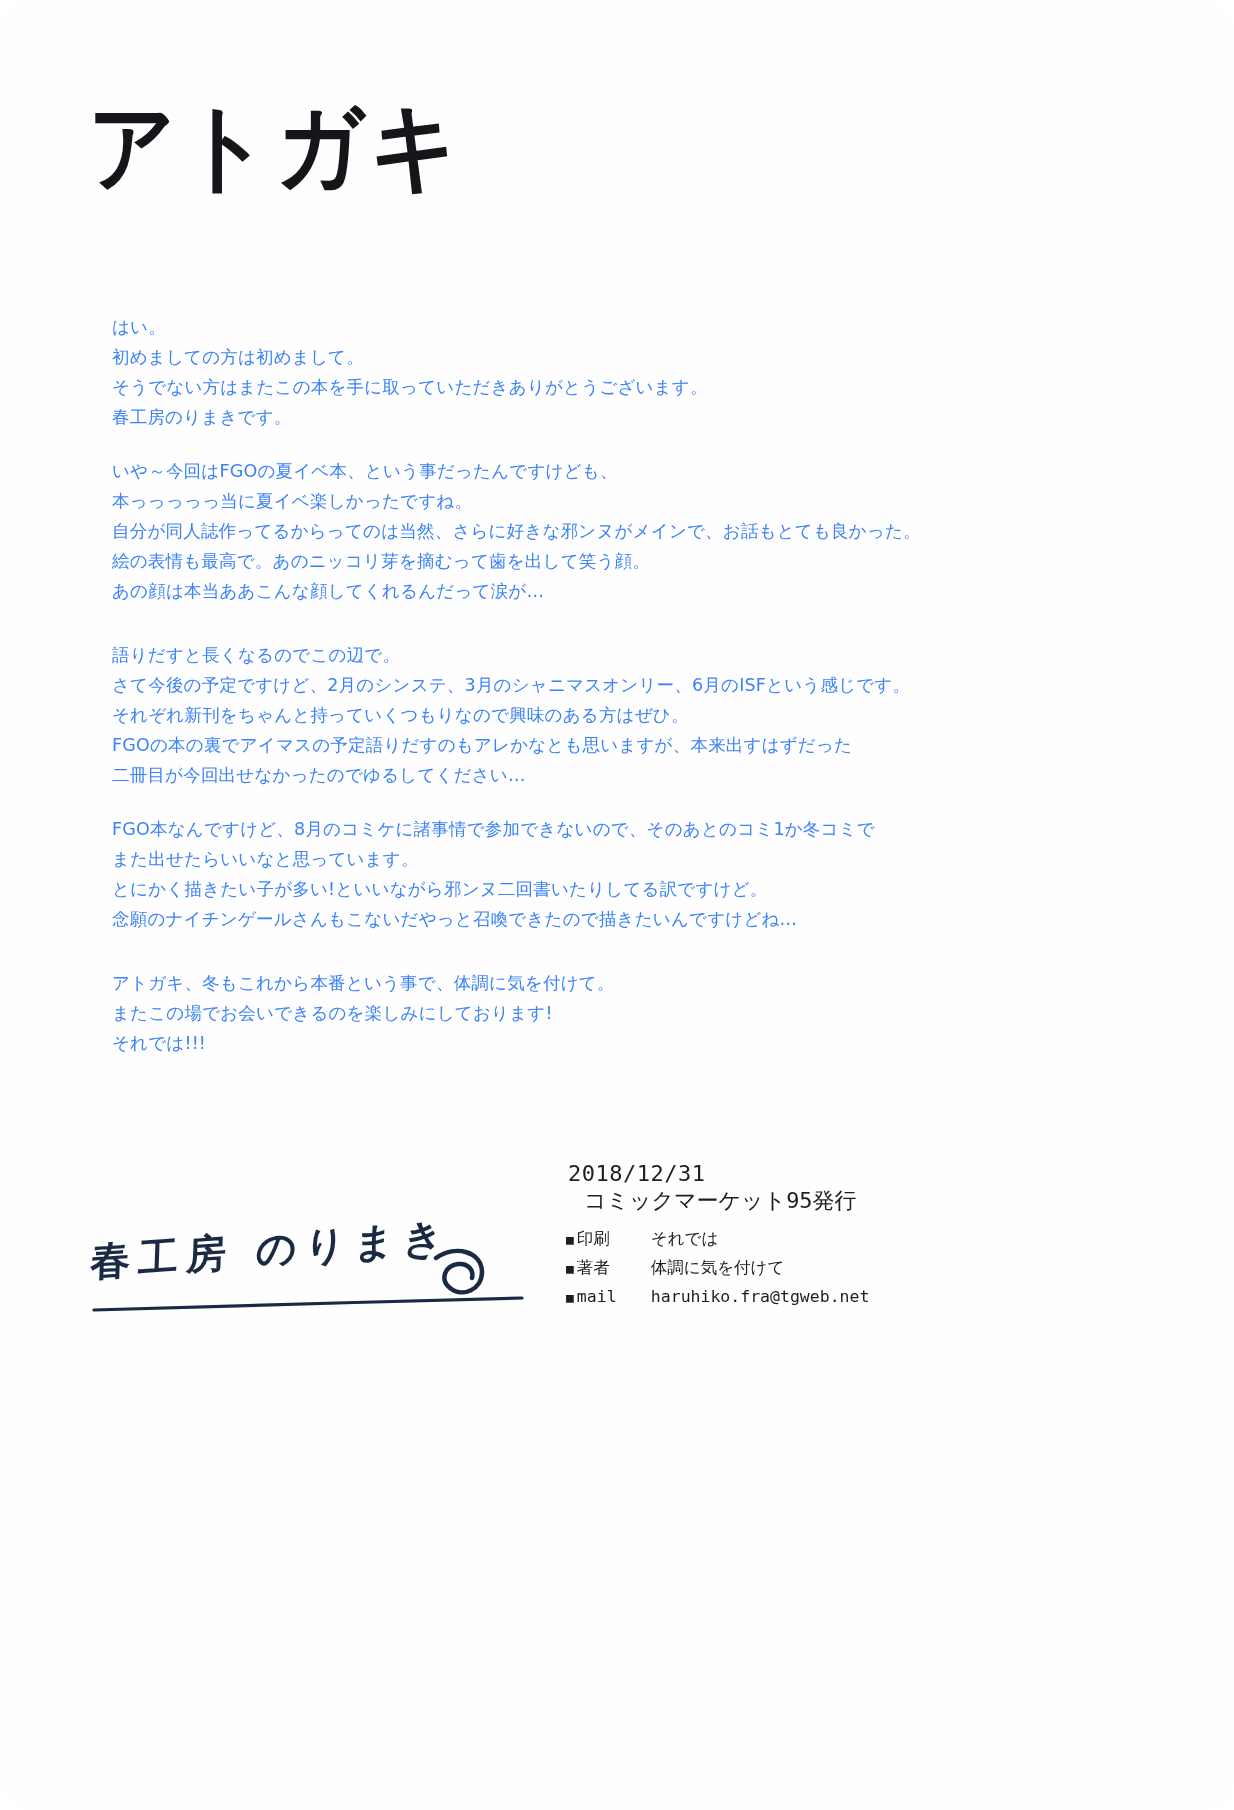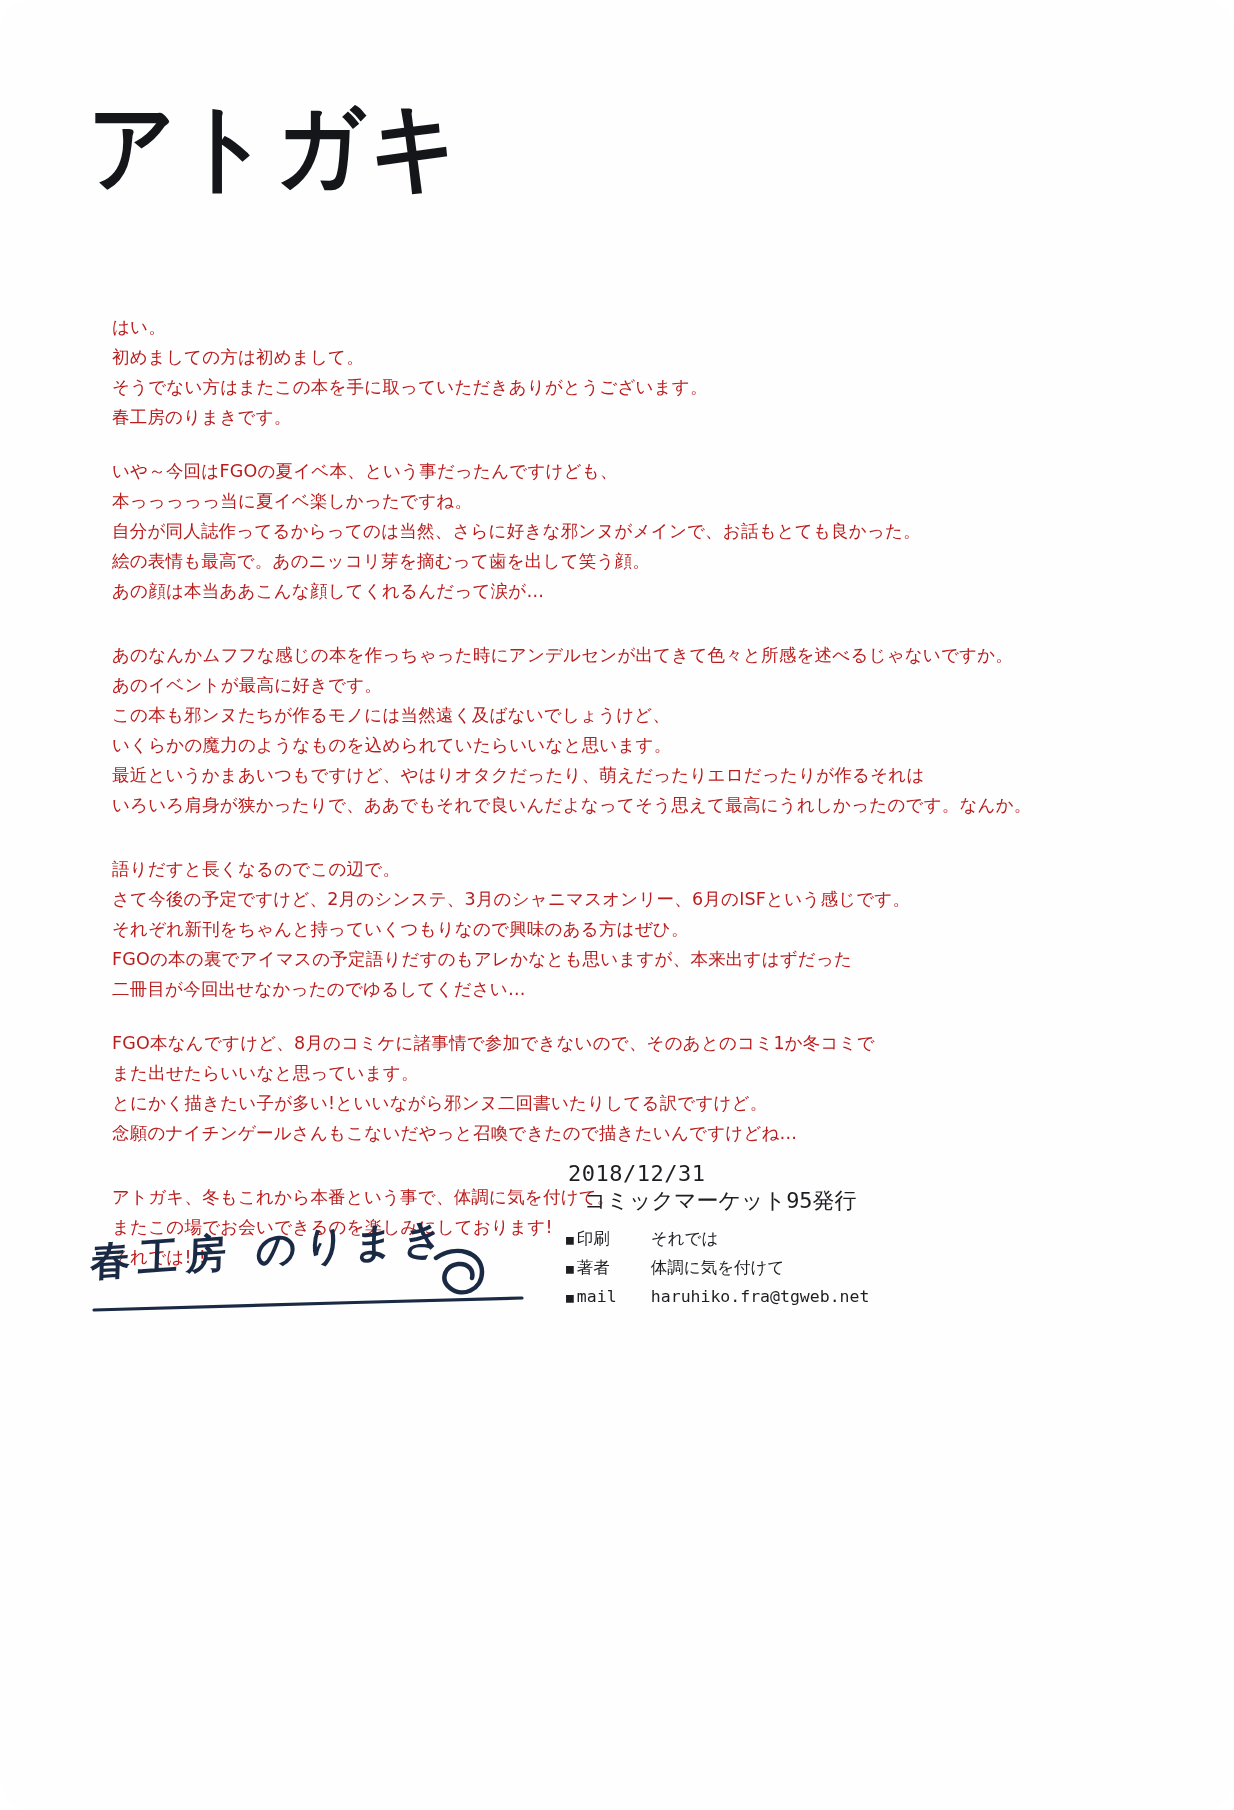--- a/index.html
+++ b/index.html
@@ -41,21 +41,21 @@
   .body-area {
     position: absolute;
     left: 112px;
     top: 312px;
     width: 1010px;
   }
   .para {
     font-family: "DejaVu Sans", sans-serif;
     font-size: 17.5px;
     line-height: 30px;
-    color: #b91c1c;
+    color: #3b82f6;
     margin: 0 0 28px 0;
     white-space: pre-wrap;
     letter-spacing: 0.2px;
   }
   .para.tight {
     margin-bottom: 24px;
   }
   .para-gap-lg {
     margin-bottom: 34px;
     margin-top: 12px;
@@ -142,26 +142,20 @@
   <div class="body-area">
     <p class="para tight">はい。
 初めましての方は初めまして。
 そうでない方はまたこの本を手に取っていただきありがとうございます。
 春工房のりまきです。</p>
     <p class="para para-gap-lg">いや～今回はFGOの夏イベ本、という事だったんですけども、
 本っっっっっ当に夏イベ楽しかったですね。
 自分が同人誌作ってるからってのは当然、さらに好きな邪ンヌがメインで、お話もとても良かった。
 絵の表情も最高で。あのニッコリ芽を摘むって歯を出して笑う顔。
 あの顔は本当ああこんな顔してくれるんだって涙が…</p>
-    <p class="para para-gap-lg">あのなんかムフフな感じの本を作っちゃった時にアンデルセンが出てきて色々と所感を述べるじゃないですか。
-あのイベントが最高に好きです。
-この本も邪ンヌたちが作るモノには当然遠く及ばないでしょうけど、
-いくらかの魔力のようなものを込められていたらいいなと思います。
-最近というかまあいつもですけど、やはりオタクだったり、萌えだったりエロだったりが作るそれは
-いろいろ肩身が狭かったりで、ああでもそれで良いんだよなってそう思えて最高にうれしかったのです。なんか。</p>
     <p class="para tight">語りだすと長くなるのでこの辺で。
 さて今後の予定ですけど、2月のシンステ、3月のシャニマスオンリー、6月のISFという感じです。
 それぞれ新刊をちゃんと持っていくつもりなので興味のある方はぜひ。
 FGOの本の裏でアイマスの予定語りだすのもアレかなとも思いますが、本来出すはずだった
 二冊目が今回出せなかったのでゆるしてください…</p>
     <p class="para para-gap-lg">FGO本なんですけど、8月のコミケに諸事情で参加できないので、そのあとのコミ1か冬コミで
 また出せたらいいなと思っています。
 とにかく描きたい子が多い!といいながら邪ンヌ二回書いたりしてる訳ですけど。
 念願のナイチンゲールさんもこないだやっと召喚できたので描きたいんですけどね…</p>
     <p class="para">アトガキ、冬もこれから本番という事で、体調に気を付けて。

